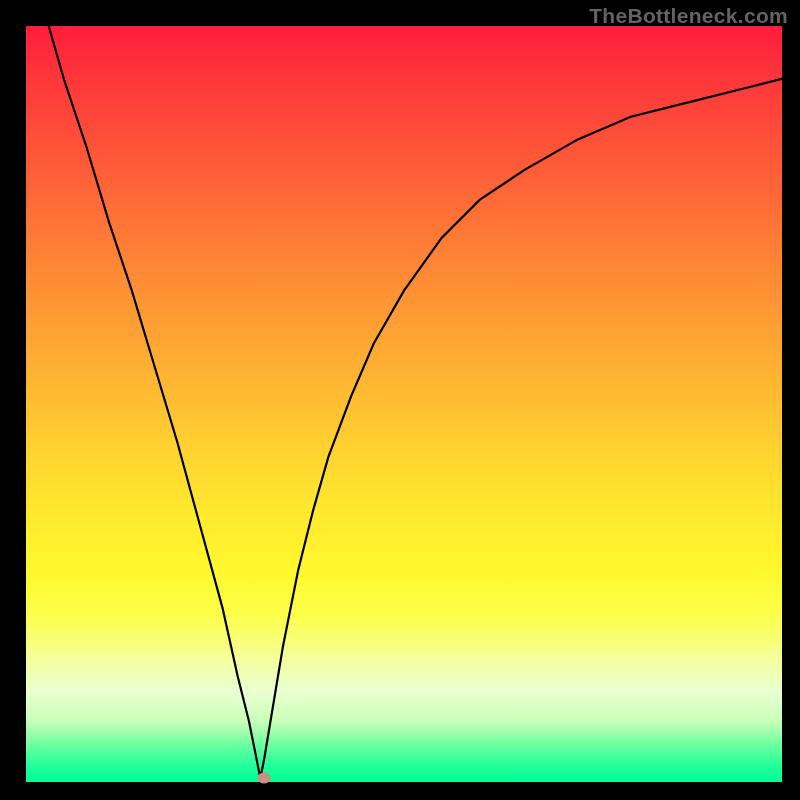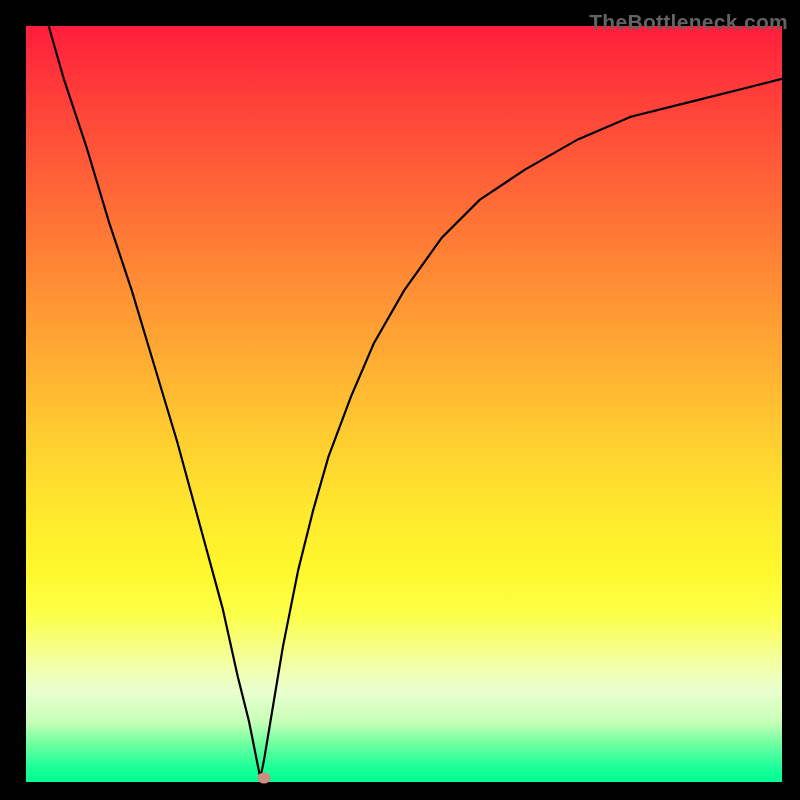--- a/index.html
+++ b/index.html
@@ -6,21 +6,21 @@
   body {
     width: 800px;
     height: 800px;
     background: #000;
     position: relative;
     font-family: Arial, sans-serif;
     overflow: hidden;
   }
   .watermark {
     position: absolute;
-    top: 10px;
+    top: 4px;
     right: 12px;
     color: #636363;
     font-size: 21px;
     font-weight: bold;
     letter-spacing: 0.3px;
     z-index: 10;
   }
   .plot-area {
     position: absolute;
     left: 26px;

